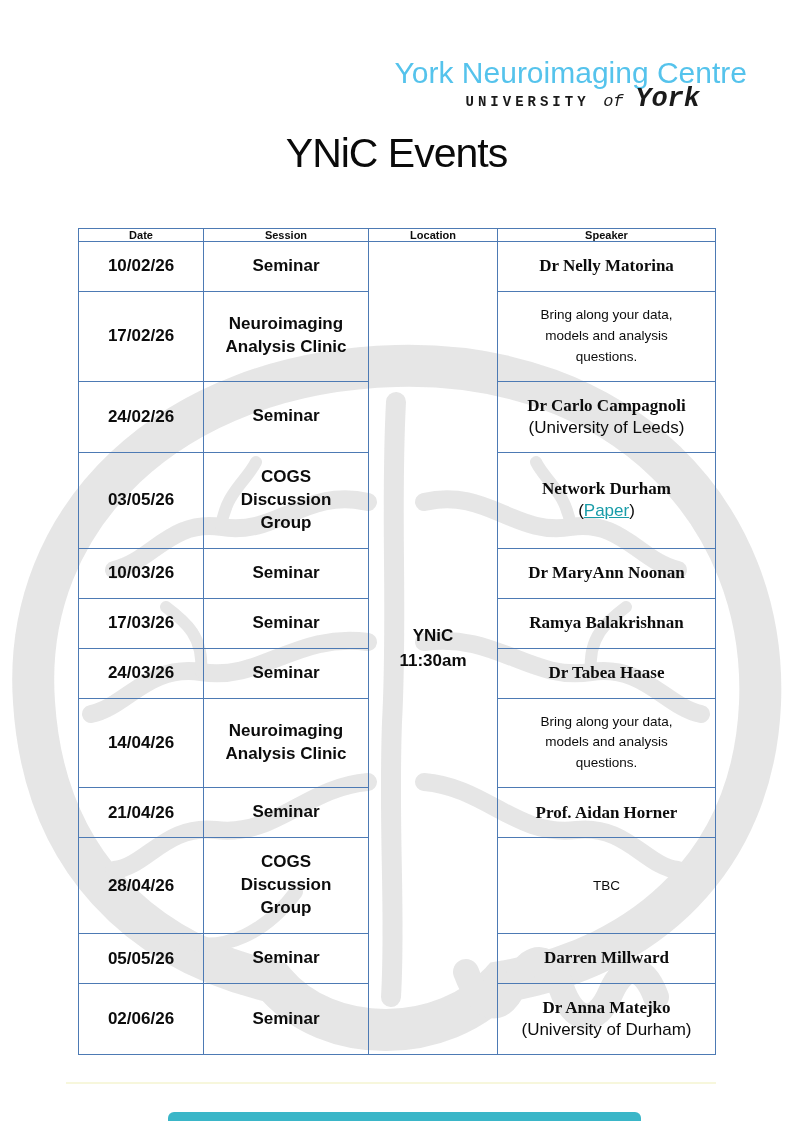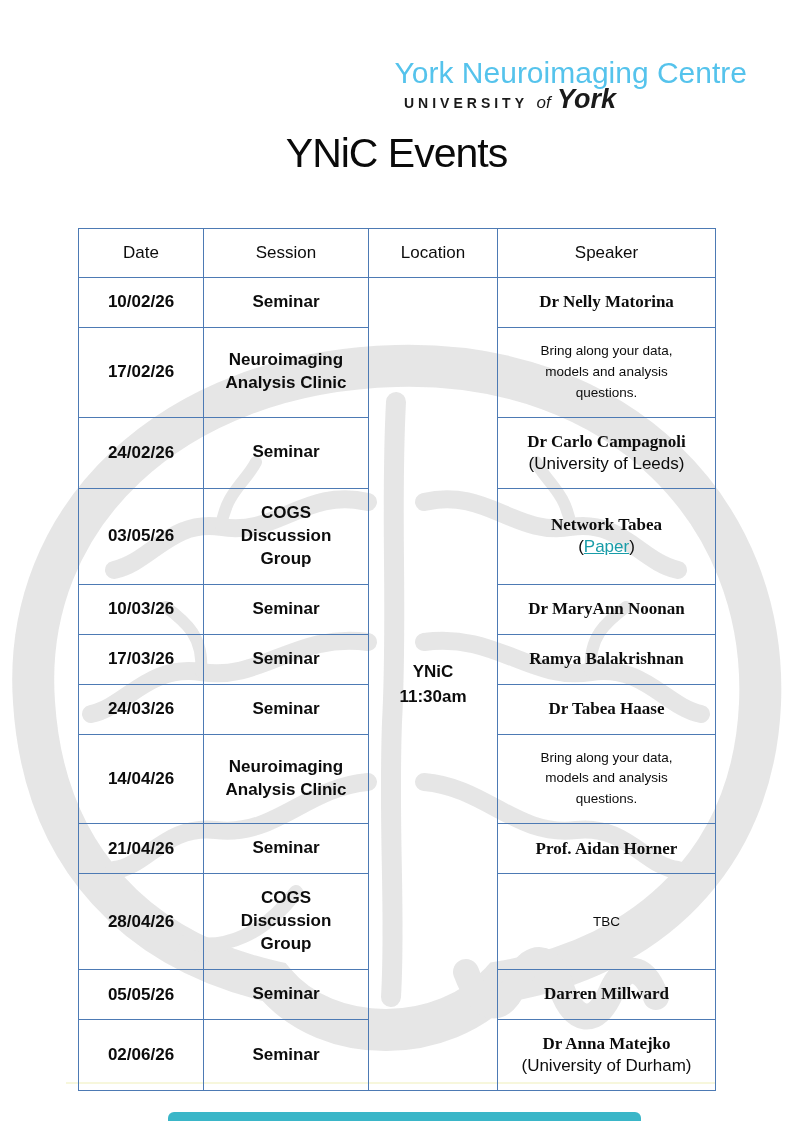--- a/index.html
+++ b/index.html
@@ -10,40 +10,40 @@
   
   .watermark{position:absolute;left:-4px;top:252px;width:800px;height:830px;z-index:0;}
   
   .brand{
     position:absolute;top:44px;right:46px;z-index:2;
     font-size:30px;font-weight:400;letter-spacing:0;color:var(--brand,#55c3ec);
     white-space:nowrap;
     margin-top:12px;
   }
   .univ{
-    position:absolute;top:84px;left:404px;width:280px;text-align:left;z-index:2;
-    font-family:Liberation Sans, sans-serif;white-space:nowrap;
+    position:absolute;top:84px;left:420px;width:280px;text-align:right;z-index:2;
+    font-family:Liberation Mono, monospace;white-space:nowrap;
   }
   .univ-caps{font-size:14px;font-weight:700;letter-spacing:4px;color:#1a1a1a;}
   .univ-of{font-style:italic;font-size:17px;color:#1a1a1a;margin-left:4px;}
   .univ-york{font-style:italic;font-size:27px;font-weight:700;color:#1a1a1a;margin-left:2px;}
   
   .page-title{
     position:absolute;top:130px;left:0;width:100%;text-align:center;z-index:2;
     font-size:41px;font-weight:400;letter-spacing:-1px;color:#0a0a0a;
   }
   
   .tablewrap{position:absolute;left:78px;top:228px;z-index:3;}
   table{border-collapse:collapse;table-layout:fixed;width:637px;background:transparent;}
   th,td{
     border:1px solid var(--border,#4d7ab4);
     text-align:center;vertical-align:middle;
     padding:13px 4px;background:transparent;
   }
-  thead th{font-size:17px;font-weight:400;padding:14px 4px;}
+  thead th{font-size:11px;font-weight:700;padding:0 4px;}
   td.date{font-weight:700;font-size:17px;white-space:nowrap;}
   .session-text{display:inline-block;max-width:140px;font-weight:700;font-size:17px;line-height:1.35;}
   td.loc{font-weight:700;font-size:17px;line-height:1.5;}
   td.speaker .line{line-height:1.3;}
   .bold{font-weight:700;font-size:17px;font-family:Liberation Serif, serif;}
   .regular{font-weight:400;font-size:17px;text-align:right;}
   .small{font-weight:400;font-size:13.5px;line-height:1.55;display:inline-block;max-width:158px;}
   .link{color:var(--link,#189ca8);text-decoration:underline;font-weight:400;font-size:17px;cursor:pointer;}
   
   .faint-rule{position:absolute;left:66px;top:1082px;width:650px;height:2px;background:#f7f7dc;z-index:1;}
@@ -123,21 +123,21 @@
           <td><span class="session-text">Seminar</span></td>
           <td class="speaker">
             <div class="line"><span class="bold">Dr Carlo Campagnoli</span></div>
             <div class="line"><span class="regular">(University of Leeds)</span></div>
           </td>
         </tr>
         <tr>
           <td class="date">03/05/26</td>
           <td><span class="session-text">COGS Discussion Group</span></td>
           <td class="speaker">
-            <div class="line"><span class="bold">Network Tabea</span></div>
+            <div class="line"><span class="bold">Network Durham</span></div>
             <div class="line"><span class="regular">(</span><a href="#" class="link">Paper</a><span class="regular">)</span></div>
           </td>
         </tr>
         <tr>
           <td class="date">10/03/26</td>
           <td><span class="session-text">Seminar</span></td>
           <td class="speaker">
             <div class="line"><span class="bold">Dr MaryAnn Noonan</span></div>
           </td>
         </tr>

